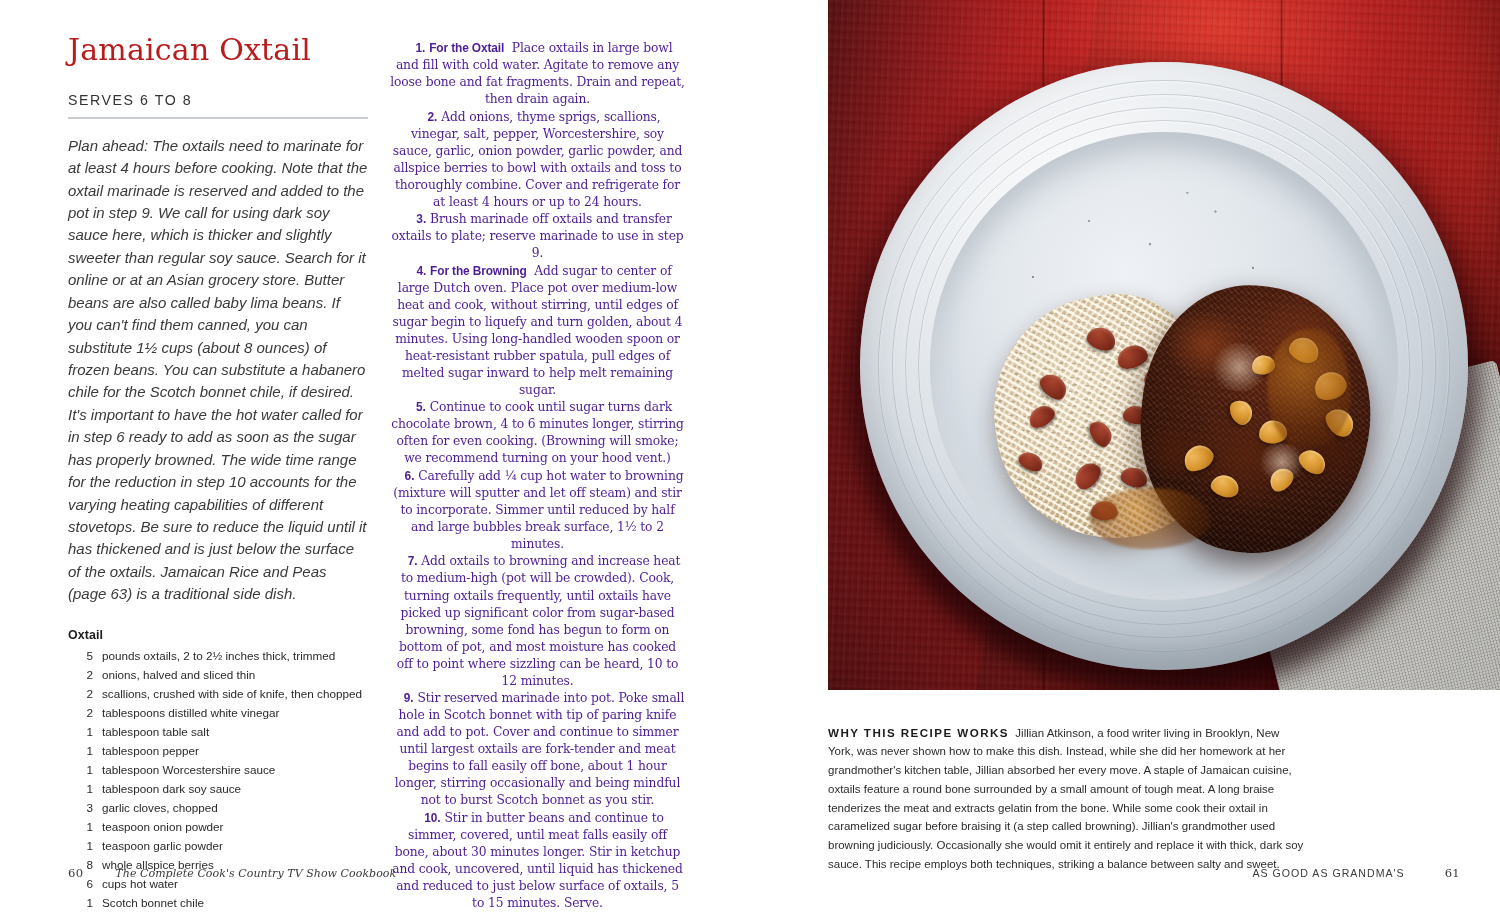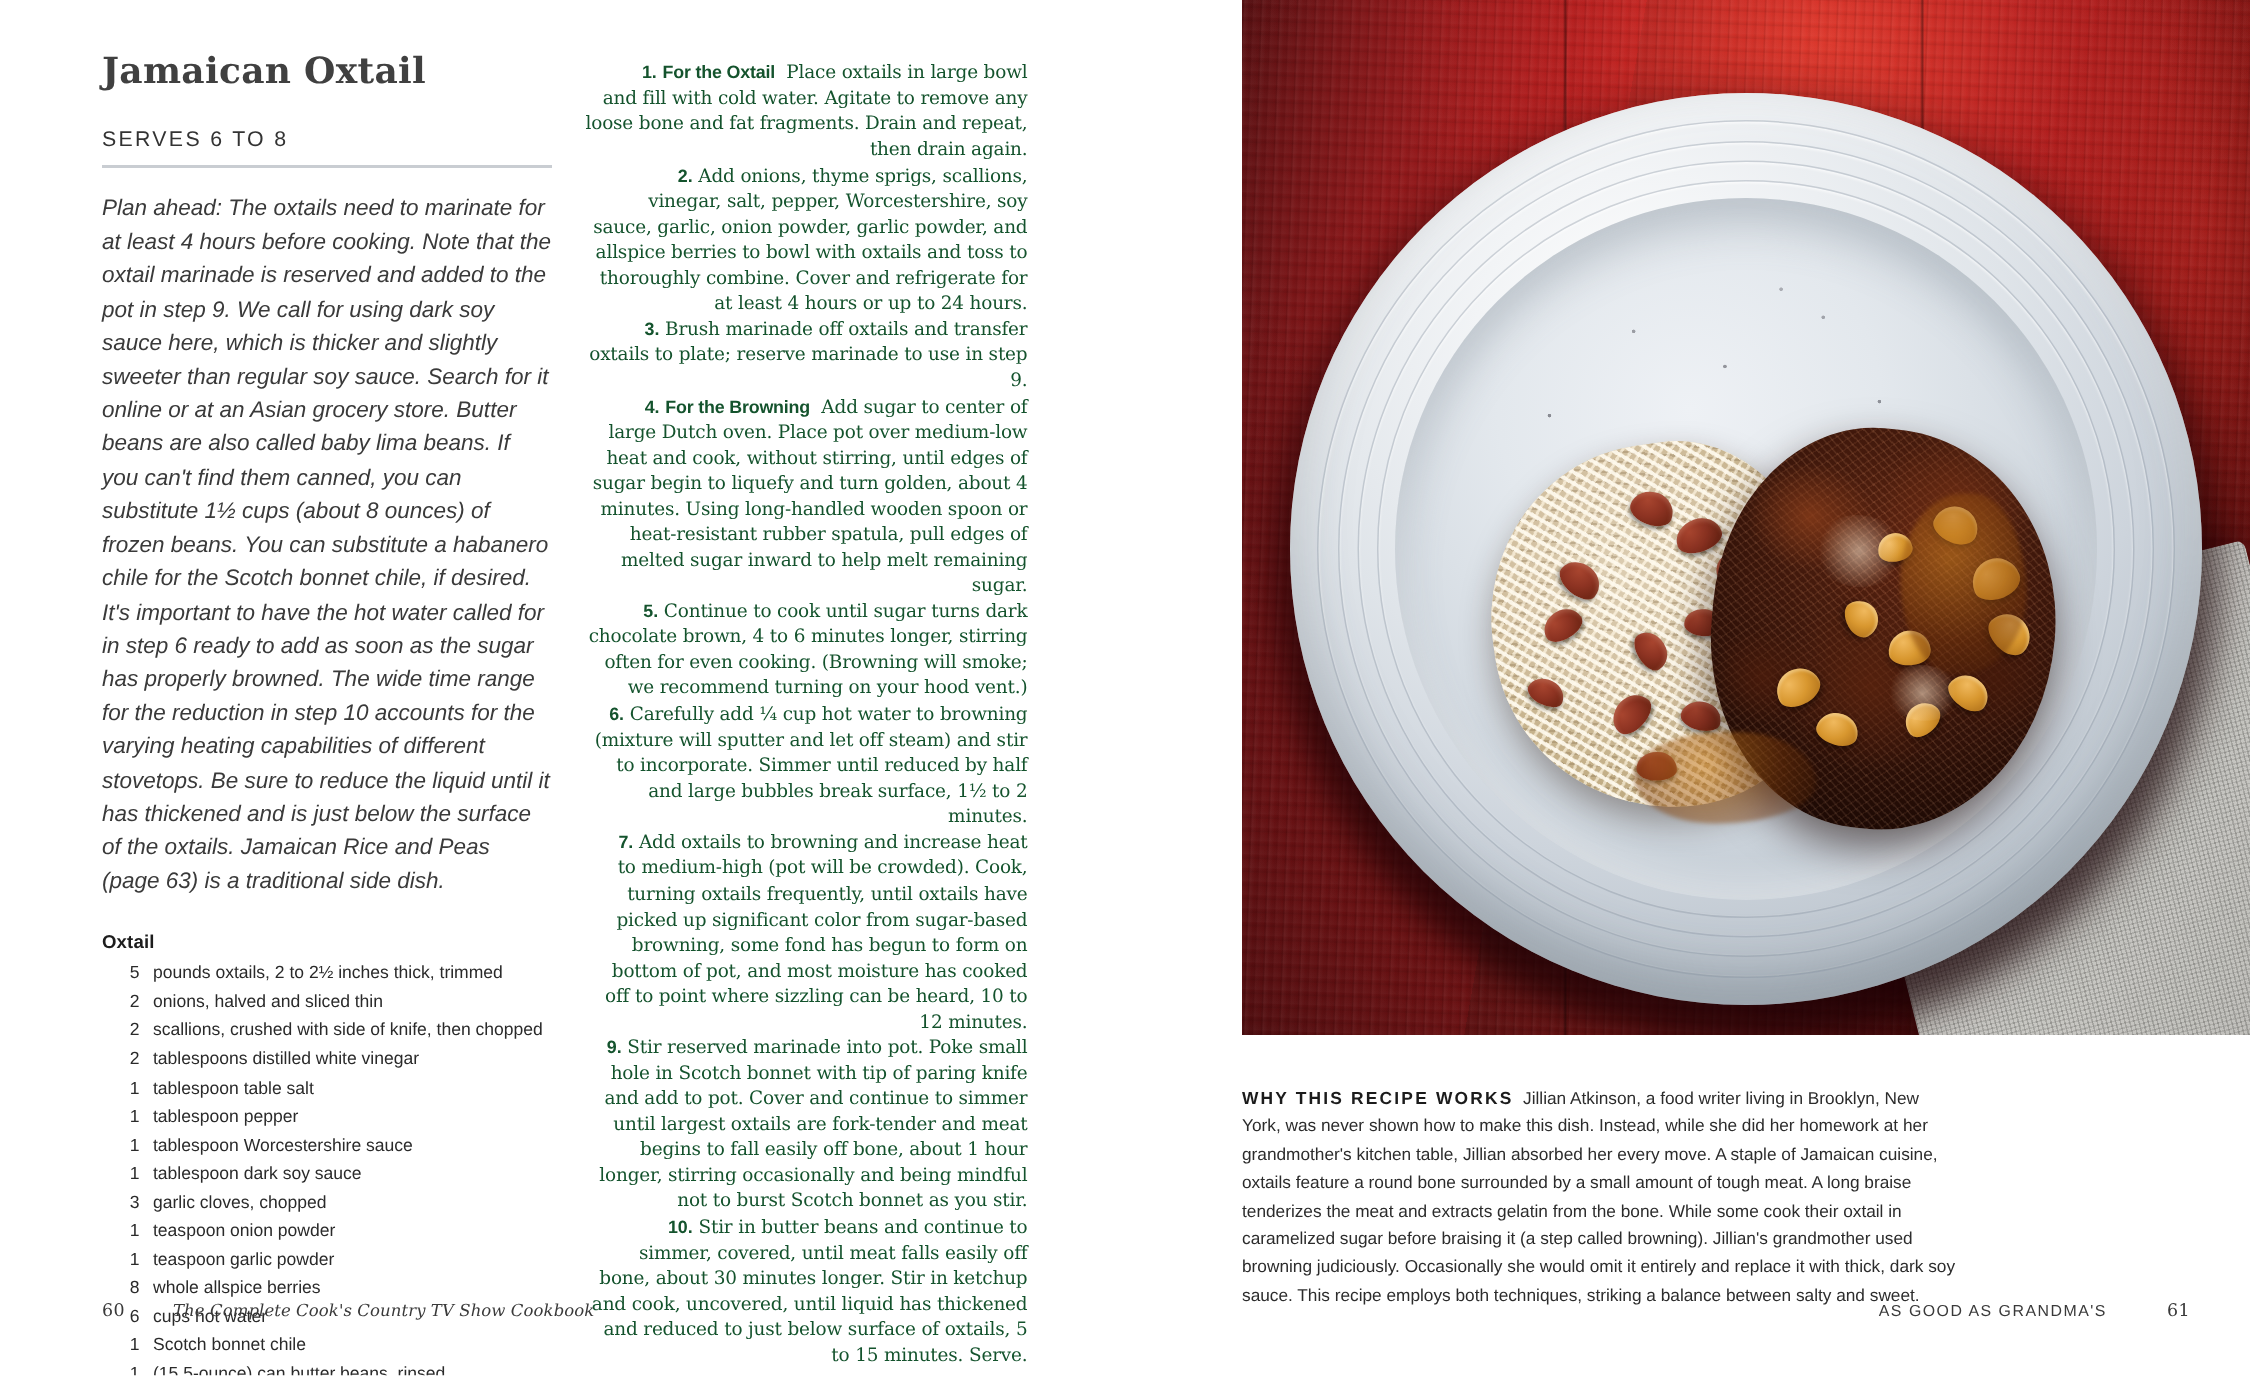--- a/index.html
+++ b/index.html
@@ -30,24 +30,24 @@
     width: 300px;
   }
   .col-right {
     position: absolute;
     left: 390px; top: 40px;
     width: 295px;
   }
 
   .recipe-title {
     font-family: "DejaVu Serif", serif;
-    font-size: 24px;
-    font-weight: 700;
+    font-size: 30px;
+    font-weight: 400;
     letter-spacing: 0.2px;
-    color: #404040;
+    color: #b91c1c;
     line-height: 1.06;
     margin: 0 0 26px 0;
     white-space: nowrap;
   }
 
   .serves {
     font-family: "Liberation Sans", sans-serif;
     font-size: 14.2px;
     font-weight: 400;
     letter-spacing: 1.55px;
@@ -100,24 +100,24 @@
     white-space: nowrap;
   }
   .ing-txt { flex: 1 1 auto; }
 
   
   .steps { margin: 0; }
   .step {
     font-family: "DejaVu Serif", serif;
     font-size: 12.3px;
     line-height: 1.385;
-    color: #14532d;
+    color: #4c1d95;
     text-indent: 13px;
     margin: 0 0 0.5px 0;
-    text-align: right;
+    text-align: center;
     letter-spacing: -0.12px;
   }
   .step-num {
     font-family: "Liberation Sans", sans-serif;
     font-weight: 700;
     font-size: 11.9px;
     letter-spacing: 0px;
   }
   .step-head {
     font-family: "Liberation Sans", sans-serif;

